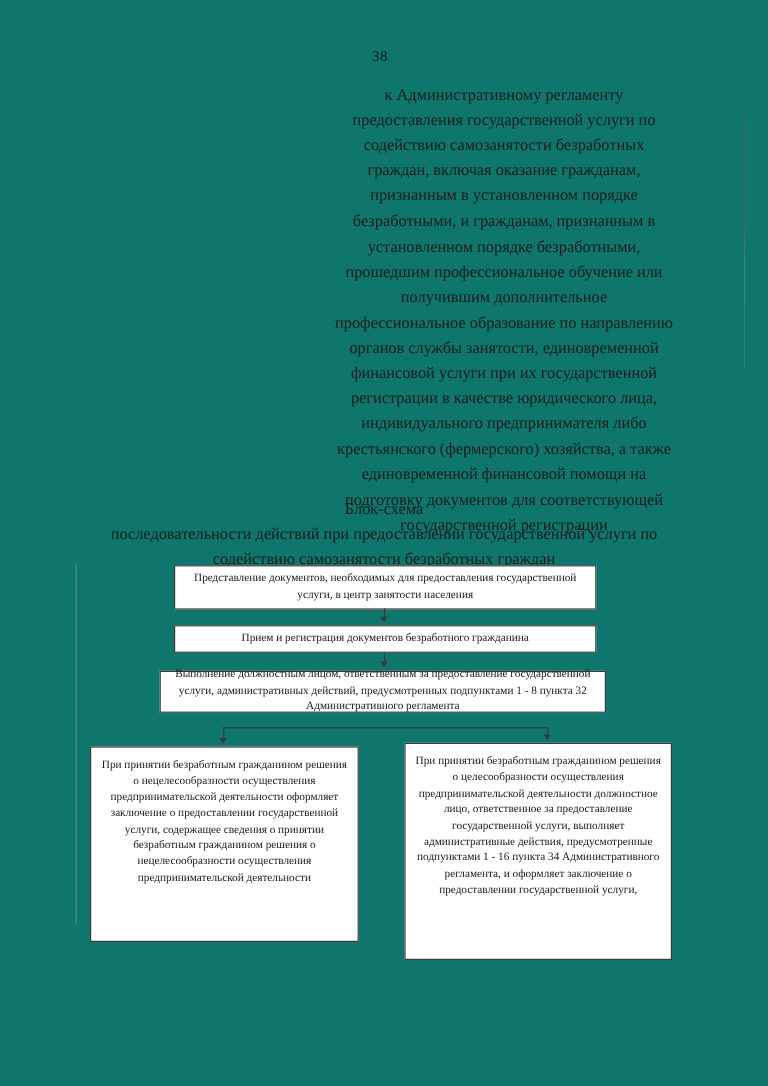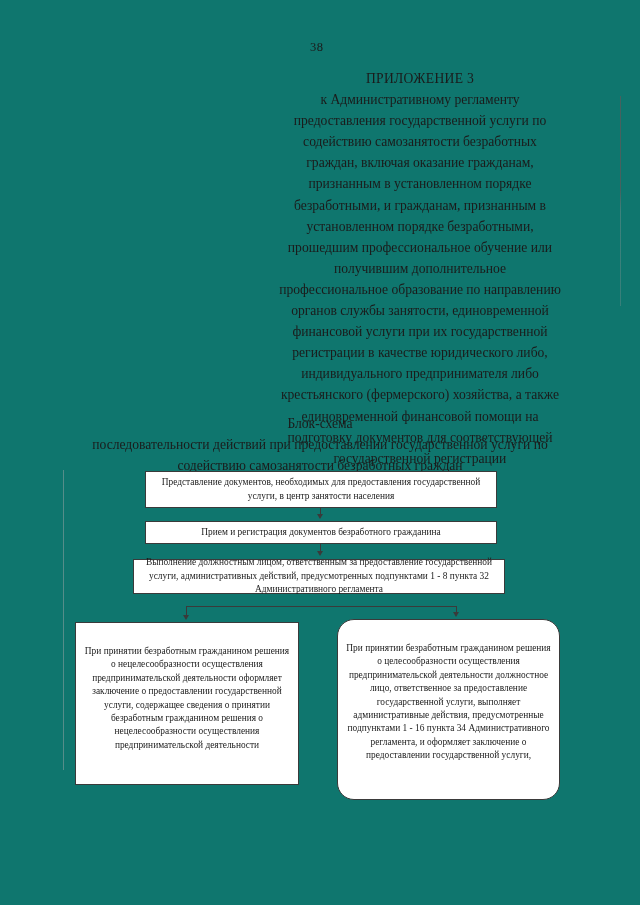--- a/index.html
+++ b/index.html
@@ -85,27 +85,27 @@
     display: flex;
     align-items: center;
     justify-content: center;
     text-align: center;
     font-size: 9.4px;
     line-height: 13.4px;
     padding: 4px 7px;
   }
   .node.tall {
     align-items: flex-start;
-    padding-top: 22px;
+    padding-top: 9px;
   }
   #node-1 { left: 145px; top: 471px; width: 352px; height: 37px; }
   #node-2 { left: 145px; top: 521px; width: 352px; height: 23px; }
   #node-3 { left: 133px; top: 559px; width: 372px; height: 35px; }
   #node-4 { left: 75px; top: 622px; width: 224px; height: 163px; }
-  #node-5 { left: 337px; top: 619px; width: 223px; height: 181px; border-radius: 17px; }
+  #node-5 { left: 337px; top: 619px; width: 223px; height: 181px; }
 
   .connector {
     position: absolute;
     background: #3a3a3a;
   }
   .v-line { width: 1px; }
   .h-line { height: 1px; }
   .arrow-head {
     position: absolute;
     width: 0;
@@ -135,34 +135,33 @@
 <body>
 
 <div class="page">
 
   <div class="scan-line-right"></div>
   <div class="scan-line-left"></div>
 
   <div class="page-number">38</div>
 
   <div class="header-block">
-    <div class="title-line">ПРИЛОЖЕНИЕ 3</div>
     <div>к Административному регламенту</div>
     <div>предоставления государственной услуги по</div>
     <div>содействию самозанятости безработных</div>
     <div>граждан, включая оказание гражданам,</div>
     <div>признанным в установленном порядке</div>
     <div>безработными, и гражданам, признанным в</div>
     <div>установленном порядке безработными,</div>
     <div>прошедшим профессиональное обучение или</div>
     <div>получившим дополнительное</div>
     <div>профессиональное образование по направлению</div>
     <div>органов службы занятости, единовременной</div>
     <div>финансовой услуги при их государственной</div>
-    <div>регистрации в качестве юридического либо,</div>
+    <div>регистрации в качестве юридического лица,</div>
     <div>индивидуального предпринимателя либо</div>
     <div>крестьянского (фермерского) хозяйства, а также</div>
     <div>единовременной финансовой помощи на</div>
     <div>подготовку документов для соответствующей</div>
     <div>государственной регистрации</div>
   </div>
 
   <div class="scheme-title">
     <div>Блок-схема</div>
     <div>последовательности действий при предоставлении государственной услуги по</div>

